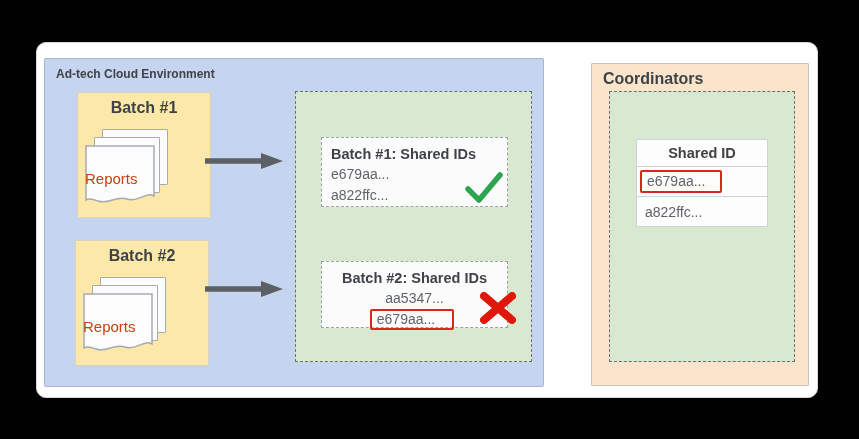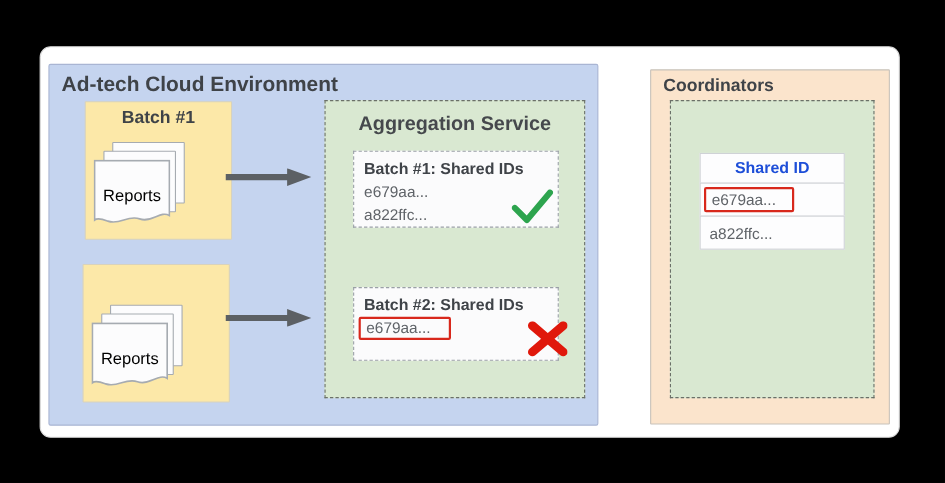--- a/index.html
+++ b/index.html
@@ -11,58 +11,58 @@
   .card {
     position: absolute; left: 36px; top: 42px; width: 782px; height: 356px;
     background: #ffffff; border: 1px solid #d9d9d9; border-radius: 10px;
     box-shadow: 0 3px 6px rgba(0,0,0,0.35);
   }
   
   .env {
     position: absolute; left: 7px; top: 15px; width: 500px; height: 329px;
     background: #c5d4ef; border: 1px solid #a9b5d3; border-radius: 2px;
   }
-  .env-title { position: absolute; left: 11px; top: 8px; font-size: 19px; font-weight: 700; }
+  .env-title { position: absolute; left: 11px; top: 8px; font-size: 12px; font-weight: 700; }
   
   .batch {
     position: absolute; width: 134px; height: 126px;
     background: #fce8a8; border: 1px solid #d8d2bd; border-radius: 1px;
   }
   .batch-1 { left: 32px; top: 33px; }
   .batch-2 { left: 30px; top: 181px; }
   .batch-label { text-align: center; margin-top: 6px; font-size: 16px; font-weight: 700; }
   .pages { position: absolute; left: 7px; top: 36px; width: 96px; height: 84px; }
   .page-back {
     position: absolute; width: 66px; height: 56px;
     background: #fcfcfd; border: 1.5px solid #a6abb1; border-radius: 1px;
   }
   .pb2 { left: 17px; top: 0; }
   .pb1 { left: 9px; top: 8px; }
   .page-front { position: absolute; left: 0; top: 16px; }
   .reports-label {
     position: absolute; left: 0; top: 41px; width: 70px;
-    text-align: center; font-size: 15px; color: #000000;
+    font-size: 15px; color: #c2410c;
   }
   
   .arrow { position: absolute; width: 78px; height: 16px; }
   .arrow-1 { left: 160px; top: 94px; }
   .arrow-2 { left: 160px; top: 222px; }
   
   .agg {
     position: absolute; left: 250px; top: 32px; width: 237px; height: 271px;
     background: #d9e8d1; border: 1.5px dashed #6b7068;
   }
   .panel-title { text-align: center; margin-top: 10px; font-size: 18px; font-weight: 700; color: #45484c; }
   .result {
     position: absolute; left: 25px; width: 187px;
     background: #fbfbfc; border: 1.5px dashed #9aa0a6;
     padding: 6px 9px 0;
   }
   .result-1 { top: 45px; height: 70px; }
-  .result-2 { top: 169px; height: 67px; }
+  .result-2 { top: 169px; height: 67px; text-align: center; }
   .result-title { font-size: 14.5px; font-weight: 700; line-height: 20px; white-space: nowrap; }
   .id-line { font-size: 14px; color: #5f6368; line-height: 20.5px; }
   .check-icon { position: absolute; right: 4px; bottom: 2px; }
   .x-icon { position: absolute; right: -9px; bottom: 3px; }
   .red-box {
     display: inline-block; border: 2.5px solid #d8281c; border-radius: 2px;
     line-height: 16px; background: transparent;
   }
   .red-box.in-result { padding: 0 17px 1px 5px; margin-left: -5px; }
   .red-box.in-table  { padding: 1px 15px 2px 5px; margin-left: -5px; }
@@ -81,21 +81,21 @@
     background: #d9e8d1; border: 1.5px dashed #6b7068;
   }
   .sid-table { position: absolute; left: 26px; top: 47px; width: 132px; }
   .sid-cell {
     width: 100%; background: #fdfdfe; border: 1px solid #cfd2d6; margin-top: -1px;
     height: 31px; display: flex; align-items: center; padding-left: 8px;
     font-size: 14px; color: #5f6368;
   }
   .sid-header {
     height: 28px; justify-content: center; padding-left: 0;
-    font-weight: 700; font-size: 14.5px; color: #1d4ed8; margin-top: 0;
+    font-weight: 700; font-size: 14.5px; color: #404040; margin-top: 0;
   }
 </style>
 </head>
 <body>
 
 <div class="card">
 
   <div class="env">
     <div class="env-title">Ad-tech Cloud Environment</div>
 
@@ -105,53 +105,54 @@
         <div class="page-back pb2"></div>
         <div class="page-back pb1"></div>
         <svg class="page-front" width="70" height="66" viewBox="0 0 70 66">
           <path d="M1 1 H69 V51 C61 46 53 58 42 54 C31 50 24 60 13 56 C9 54.5 4 52.5 1 55 Z" fill="#fcfcfd" stroke="#a6abb1" stroke-width="1.5"></path>
         </svg>
         <div class="reports-label">Reports</div>
       </div>
     </div>
 
     <div class="batch batch-2">
+      <div class="batch-label">Batch #2</div>
       <div class="pages">
         <div class="page-back pb2"></div>
         <div class="page-back pb1"></div>
         <svg class="page-front" width="70" height="66" viewBox="0 0 70 66">
           <path d="M1 1 H69 V51 C61 46 53 58 42 54 C31 50 24 60 13 56 C9 54.5 4 52.5 1 55 Z" fill="#fcfcfd" stroke="#a6abb1" stroke-width="1.5"></path>
         </svg>
         <div class="reports-label">Reports</div>
       </div>
     </div>
 
     <svg class="arrow arrow-1" viewBox="0 0 78 16">
       <path d="M0 8 H58" stroke="#5c6064" stroke-width="5.5"></path>
       <polygon points="56,0 78,8 56,16" fill="#5c6064"></polygon>
     </svg>
     <svg class="arrow arrow-2" viewBox="0 0 78 16">
       <path d="M0 8 H58" stroke="#5c6064" stroke-width="5.5"></path>
       <polygon points="56,0 78,8 56,16" fill="#5c6064"></polygon>
     </svg>
 
     <div class="agg">
-      <div class="panel-title">Aggregation Service</div>
 
       <div class="result result-1">
         <div class="result-title">Batch #1: Shared IDs</div>
         <div class="id-line">e679aa...</div>
         <div class="id-line">a822ffc...</div>
         <svg class="check-icon" width="38" height="32" viewBox="0 0 38 32">
           <polyline points="3,17 14,28 35,3" fill="none" stroke="#2da44e" stroke-width="5.5" stroke-linecap="round" stroke-linejoin="round"></polyline>
         </svg>
       </div>
 
       <div class="result result-2">
         <div class="result-title">Batch #2: Shared IDs</div>
+        <div class="id-line">aa5347...</div>
         <div class="id-line">
           <span class="red-box in-result">e679aa...</span>
         </div>
         <svg class="x-icon" width="36" height="32" viewBox="0 0 36 32">
           <path d="M4 4 L32 28 M32 4 L4 28" stroke="#e0180b" stroke-width="8" stroke-linecap="round" fill="none"></path>
         </svg>
       </div>
 
     </div>
   </div>

